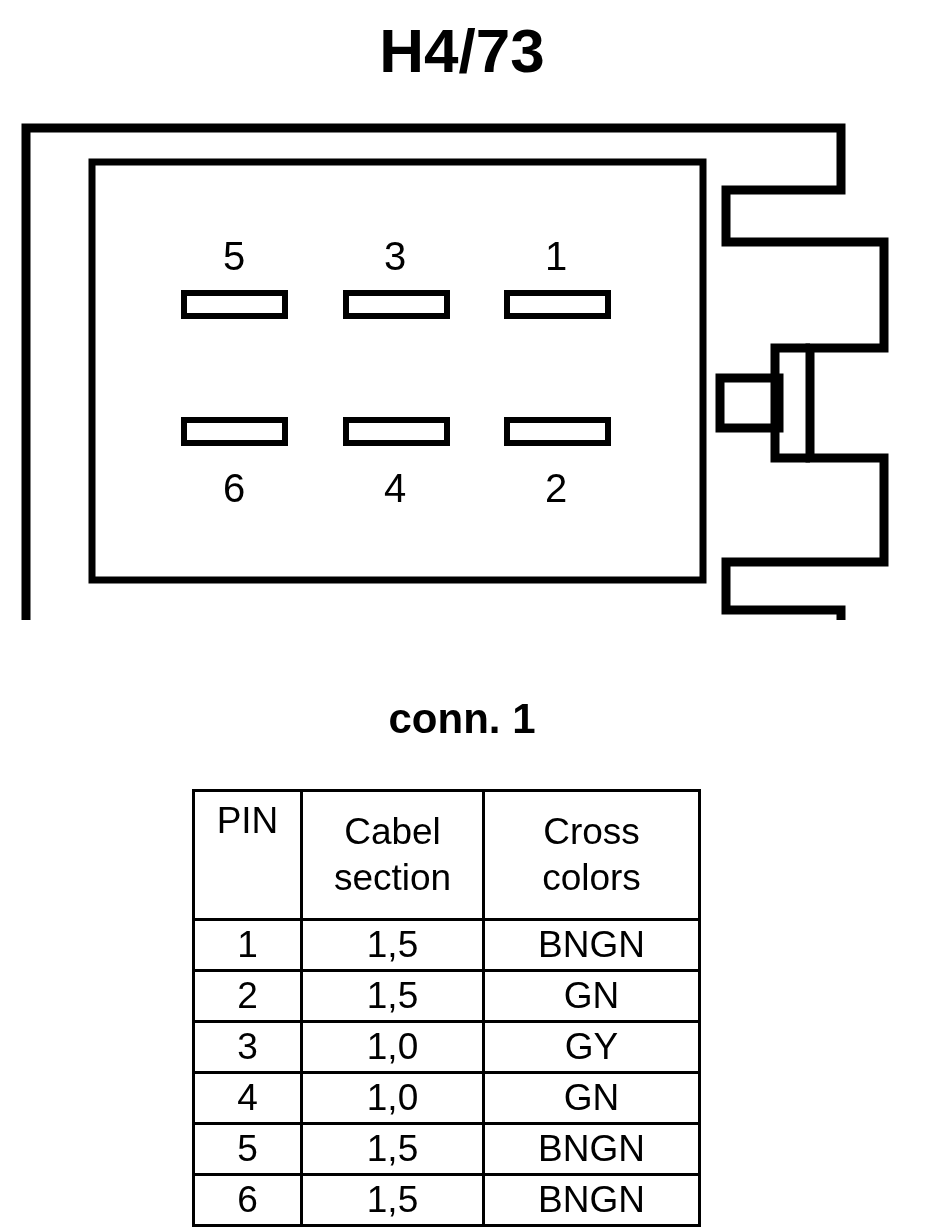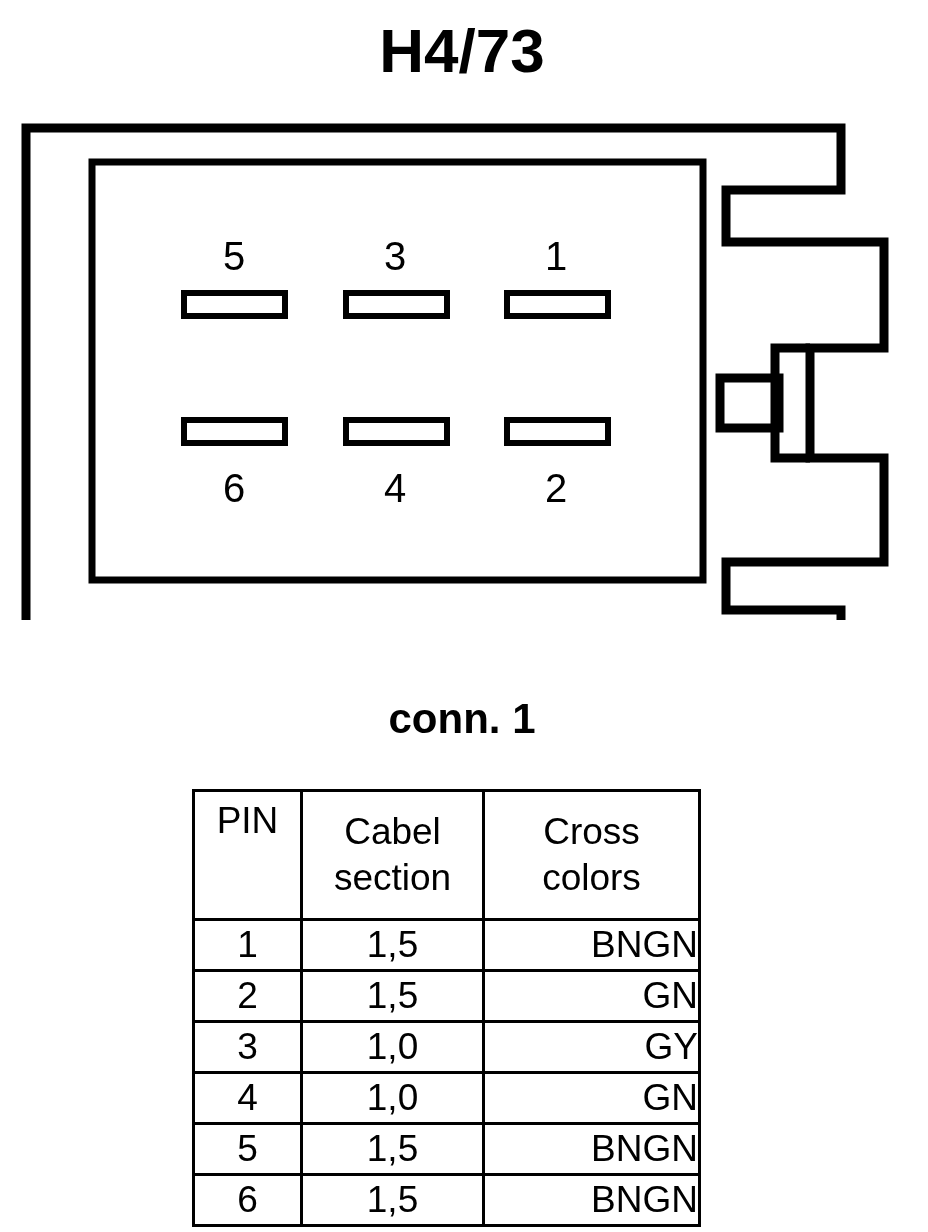--- a/index.html
+++ b/index.html
@@ -95,21 +95,21 @@
     height: 118px;
     padding: 2px 4px;
   }
   table.pin-table thead th.h-pin { vertical-align: top; padding-top: 6px; }
 
   table.pin-table tbody td {
     height: 48px;
   }
   td.cell-pin    { text-align: center; }
   td.cell-cross  { text-align: center; padding-left: 12px; }
-  td.cell-color  { text-align: right; padding-left: 12px; }
+  td.cell-color  { text-align: center; padding-left: 12px; }
 
   .hdr-line { display: block; }
 </style>
 </head>
 <body>
 
 <div id="page">
 
   <div class="title" id="connector-title">H4/73</div>
 

